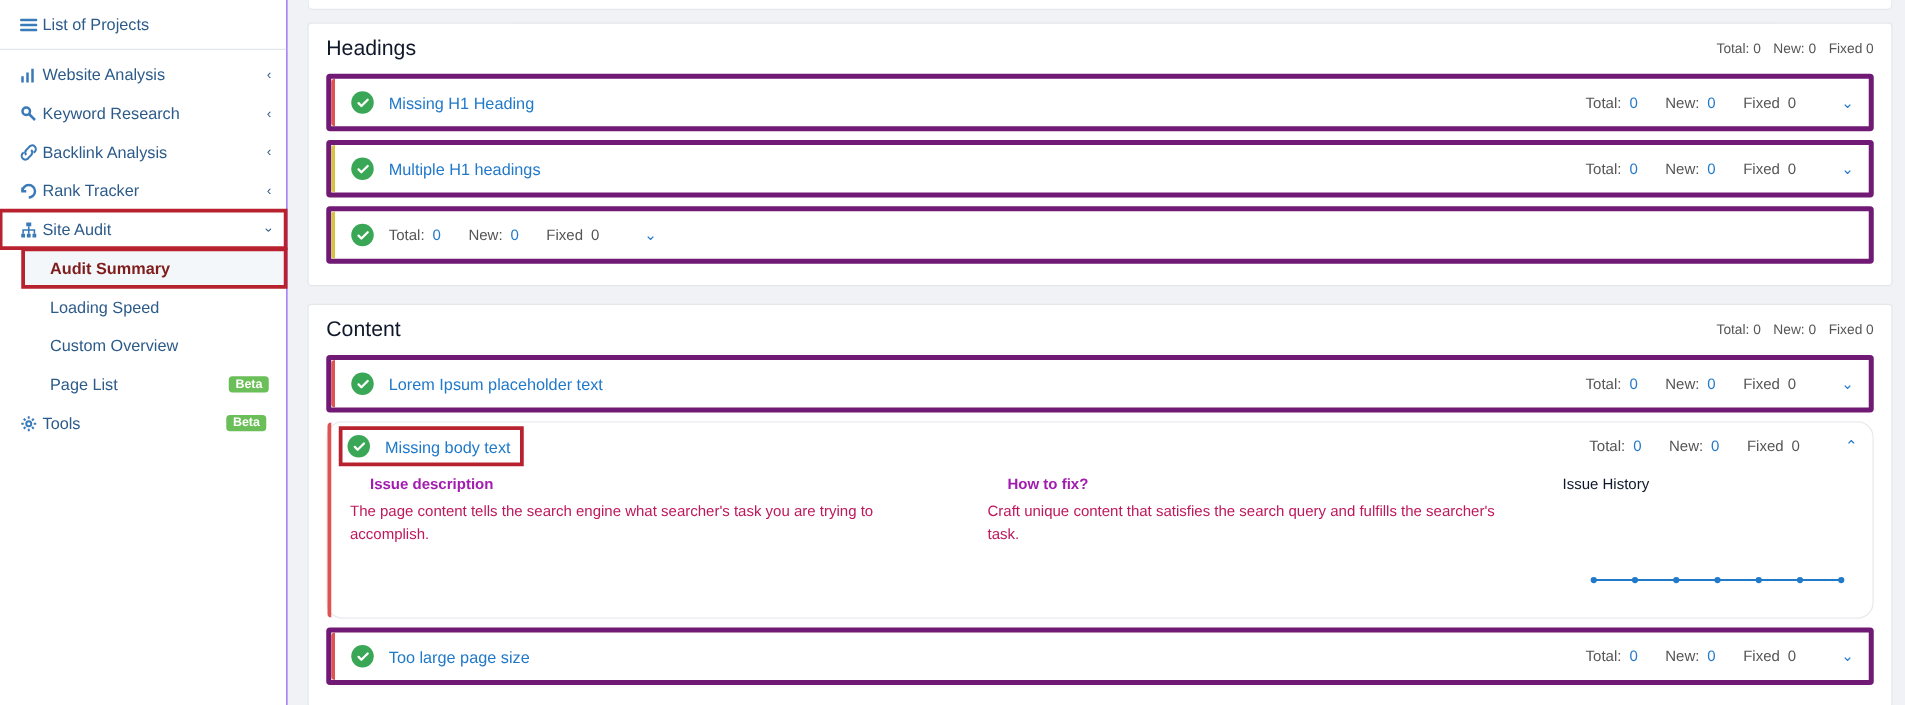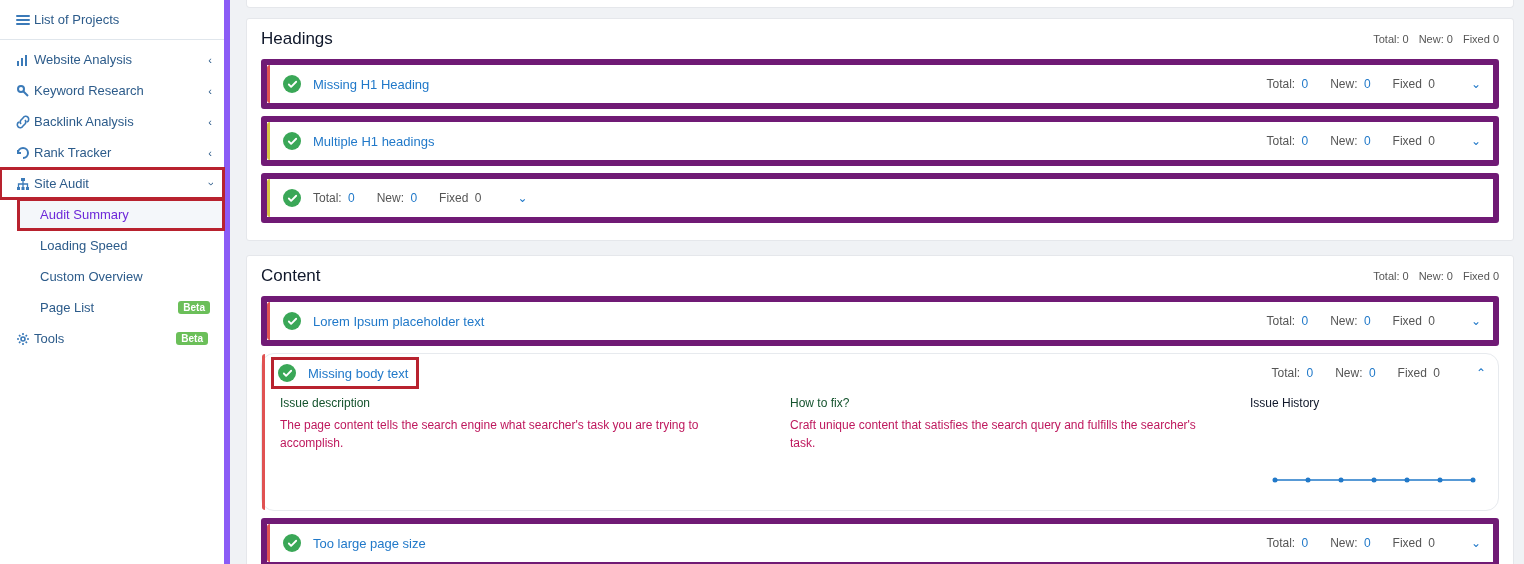--- a/index.html
+++ b/index.html
@@ -9,21 +9,21 @@
   background: #f0f2f5;
   color: #333;
   width: 1524px;
   height: 564px;
   overflow: hidden;
   display: flex;
 }
 .sidebar {
   width: 230px;
   background: #fff;
-  border-right: 6px solid #8b5cf6;
+  border-right: 1px solid #8b5cf6;
   padding-top: 4px;
 }
 .nav-item {
   display: flex;
   align-items: center;
   padding: 8px 12px;
   color: #1a5490;
   cursor: pointer;
   position: relative;
 }
@@ -53,21 +53,21 @@
 .sub-item .label { flex:1; }
 .badge-beta {
   background:#6bbf59;color:#fff;font-size:10px;
   padding:1px 5px;border-radius:3px;font-weight:600;
   margin-right:4px;
 }
 .hl-red {
   outline: 3px solid #b8222e;
   outline-offset:-2px;
 }
-.sub-item.active .label { color:#6d28d9; font-weight:400; }
+.sub-item.active .label { color:#7f1d1d; font-weight:700; }
 
 .main {
   flex:1;
   padding: 0 10px 10px 16px;
   overflow:hidden;
 }
 .top-strip {
   background:#fff;height:8px;border-radius:0 0 4px 4px;
   margin-bottom:10px;border:1px solid #e5e7eb;border-top:none;
 }
@@ -75,21 +75,21 @@
   background:#fff;border-radius:3px;margin-bottom:14px;
   border:1px solid #e5e7eb;padding:10px 14px;
 }
 .sect-head {
   display:flex;align-items:center;margin-bottom:10px;
 }
 .sect-title { font-size:17px;color:#0f172a;flex:1; }
 .sect-stats { font-size:11px;color:#555;display:flex;gap:10px; }
 .issue-row {
   display:flex;align-items:center;
-  border:6px solid #701a75;border-radius:3px;
+  border:4px solid #701a75;border-radius:3px;
   padding:10px 12px;margin-bottom:7px;
   background:#fff;position:relative;
 }
 .issue-row::before{
   content:"";position:absolute;left:0;top:0;bottom:0;width:3px;
   border-radius:3px 0 0 3px;
 }
 .issue-row.red::before{background:#e05252;}
 .issue-row.yellow::before{background:#d6c344;}
 .check-icon{
@@ -104,21 +104,21 @@
 .issue-stats .f{color:#555;margin-left:3px;}
 .expand-chev{color:#2179c9;margin-left:14px;cursor:pointer;font-size:12px;}
 .issue-block{border:1px solid #e7eaee;border-radius:13px;margin-bottom:7px;background:#fff;position:relative;}
 .issue-block::before{content:"";position:absolute;left:0;top:0;bottom:0;width:3px;background:#e05252;border-radius:3px 0 0 3px;}
 .issue-block .row-top{display:flex;align-items:center;padding:10px 12px;}
 .issue-body{display:flex;padding:4px 18px 20px 18px;gap:30px;font-size:12px;color:#333;}
 .issue-body .col{flex:0 0 auto;}
 .issue-body .col.desc{width:480px;}
 .issue-body .col.fix{width:430px;}
 .issue-body .col.hist{flex:1;text-align:left;}
-.issue-body h5{font-size:12px;font-weight:400;color:#14532d;margin-bottom:6px;}
+.issue-body h5{font-size:12px;font-weight:700;color:#a21caf;margin-bottom:6px;margin-left:16px;}
 .issue-body p{line-height:1.5;color:#be185d;}
 .issue-body .hist a{color:#0f172a;text-decoration:none;}
 .spark{margin-top:60px;display:flex;align-items:center;justify-content:flex-end;}
 .spark svg{width:210px;height:20px;}
 .hl-red-inner{display:inline-block;outline:3px solid #b8222e;padding:4px 8px 4px 0;margin:-4px -8px -4px 0;}
 </style>
 </head>
 <body>
 
 <div class="sidebar">

